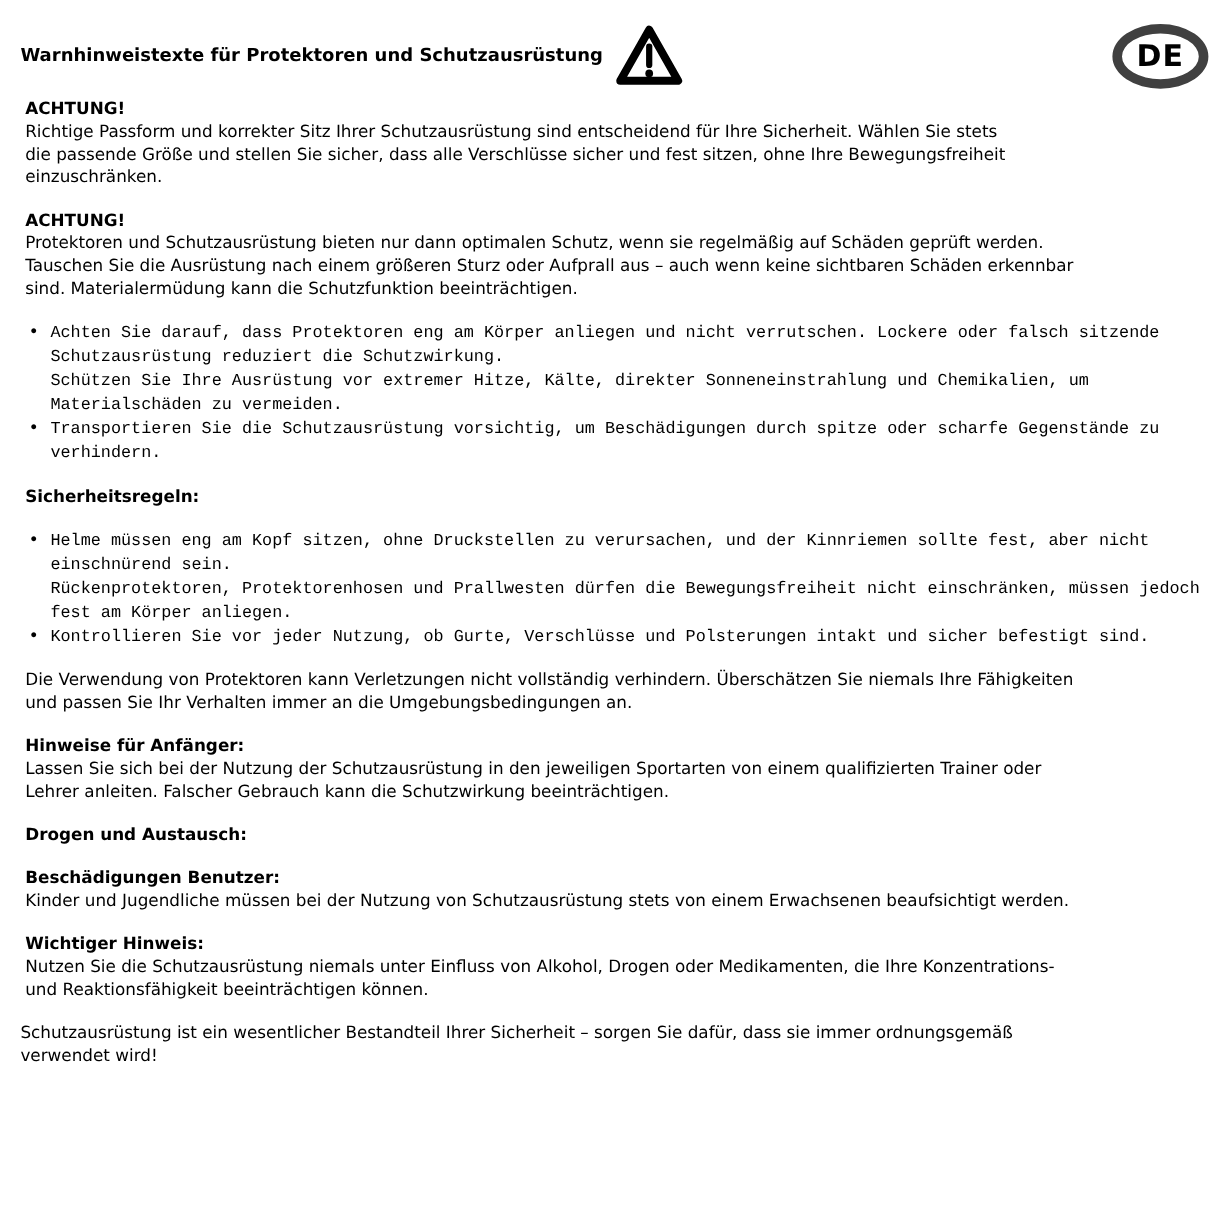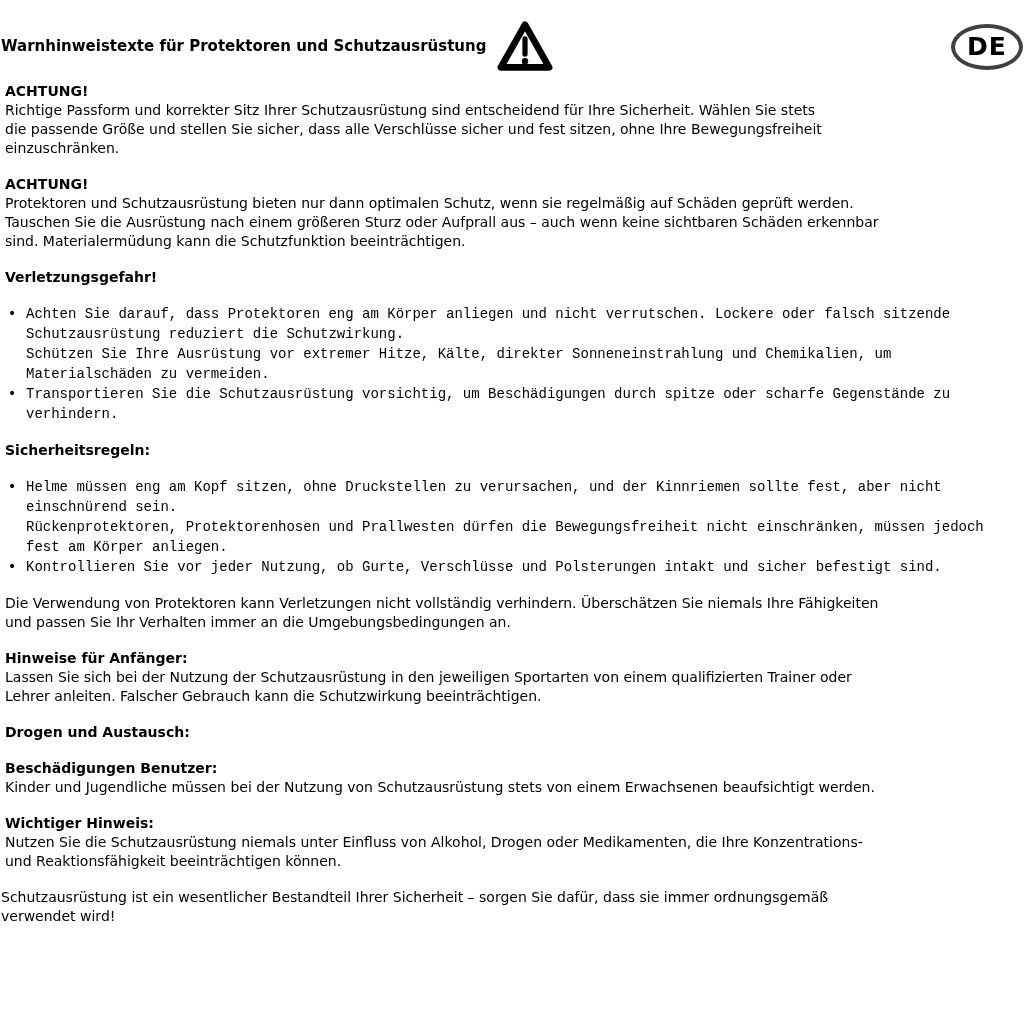--- a/index.html
+++ b/index.html
@@ -10,21 +10,21 @@
   body {
     width: 1024px;
     height: 1026px;
     color: #000000;
     font-family: "DejaVu Sans", sans-serif;
     font-size: 14px;
     line-height: 19px;
     overflow: hidden;
   }
   .page {
-    padding: 0 1px;
+    padding: 0 17px;
     box-sizing: border-box;
   }
   .header {
     display: flex;
     align-items: center;
     padding-top: 20px;
     margin-bottom: 9px;
     height: 53px;
   }
   .doc-title {
@@ -35,21 +35,21 @@
   }
   .warning-triangle {
     width: 58px;
     height: 53px;
     flex: 0 0 auto;
   }
   .lang-badge {
     margin-left: auto;
     width: 64px;
     height: 38px;
-    border: 4px solid #404040;
+    border: 8px solid #404040;
     border-radius: 50%;
     display: flex;
     align-items: center;
     justify-content: center;
     font-weight: bold;
     font-size: 25px;
     letter-spacing: 1px;
   }
   section {
     margin: 0 0 17px 4px;
@@ -112,21 +112,20 @@
   </section>
 
   <section>
     <h2>ACHTUNG!</h2>
     <p>Protektoren und Schutzausrüstung bieten nur dann optimalen Schutz, wenn sie regelmäßig auf Schäden geprüft werden.
 Tauschen Sie die Ausrüstung nach einem größeren Sturz oder Aufprall aus – auch wenn keine sichtbaren Schäden erkennbar
 sind. Materialermüdung kann die Schutzfunktion beeinträchtigen.</p>
   </section>
 
   <section>
-    <h2>Verletzungsgefahr!</h2>
     <ul class="bullets">
       <li><span>Achten Sie darauf, dass Protektoren eng am Körper anliegen und nicht verrutschen. Lockere oder falsch sitzende
 Schutzausrüstung reduziert die Schutzwirkung.
 Schützen Sie Ihre Ausrüstung vor extremer Hitze, Kälte, direkter Sonneneinstrahlung und Chemikalien, um
 Materialschäden zu vermeiden.</span></li>
       <li><span>Transportieren Sie die Schutzausrüstung vorsichtig, um Beschädigungen durch spitze oder scharfe Gegenstände zu
 verhindern.</span></li>
     </ul>
   </section>
 

